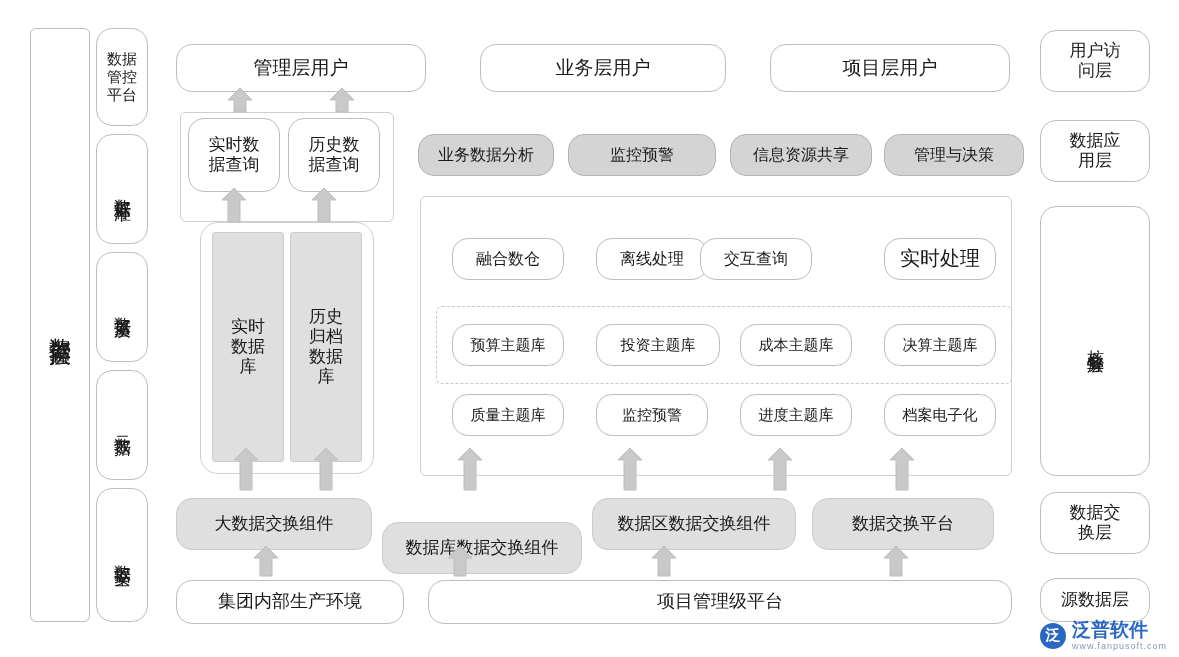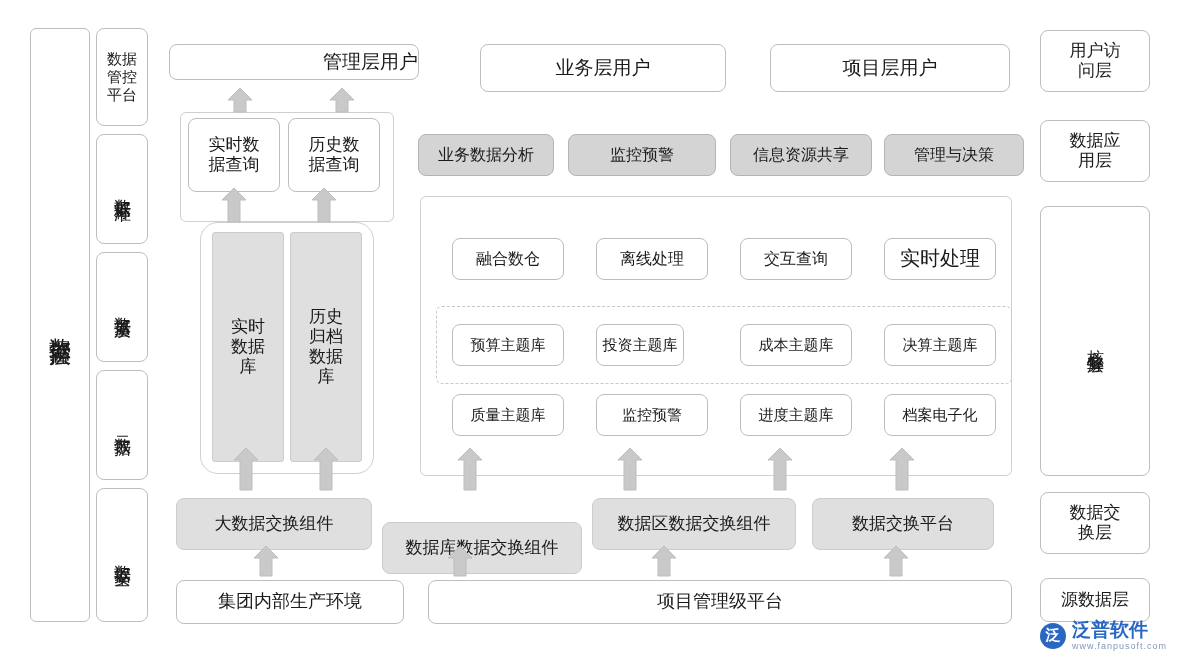--- a/index.html
+++ b/index.html
@@ -15,21 +15,21 @@
     position: relative;
     width: 1179px;
     height: 657px;
     overflow: hidden;
     background: #ffffff;
   }
   .box {
     position: absolute;
     box-sizing: border-box;
     border: 1px solid #bdbdbd;
-    border-radius: 8px;
+    border-radius: 16px;
     background: #ffffff;
     display: flex;
     align-items: center;
     justify-content: center;
     text-align: center;
     line-height: 1.18;
     color: #1a1a1a;
   }
   .grayfill {
     background: #d4d4d4;
@@ -132,21 +132,21 @@
   <div class="box" style="left:1040px; top:206px; width:110px; height:270px;">
     <span class="vert label-right">核心业务层</span>
   </div>
   <div class="box" style="left:1040px; top:492px; width:110px; height:62px;">
     <span class="label-right" style="display:block; width:52px;">数据交换层</span>
   </div>
   <div class="box" style="left:1040px; top:578px; width:110px; height:44px;">
     <span class="label-right">源数据层</span>
   </div>
 
-  <div class="box" style="left:169px; top:44px; width:250px; height:36px; font-size:19px;justify-content:flex-end;">
+  <div class="box" style="left:176px; top:44px; width:250px; height:48px; font-size:19px;">
     <span>管理层用户</span>
   </div>
   <div class="box" style="left:480px; top:44px; width:246px; height:48px; font-size:19px;">
     <span>业务层用户</span>
   </div>
   <div class="box" style="left:770px; top:44px; width:240px; height:48px; font-size:19px;">
     <span>项目层用户</span>
   </div>
 
   <div class="plainframe" style="position:absolute; left:180px; top:112px; width:212px; height:108px;"></div>
@@ -179,33 +179,33 @@
   </div>
 
   <div class="plainframe" style="position:absolute; left:420px; top:196px; width:590px; height:278px;"></div>
 
   <div class="box" style="left:452px; top:238px; width:112px; height:42px; font-size:16px;">
     <span>融合数仓</span>
   </div>
   <div class="box" style="left:596px; top:238px; width:112px; height:42px; font-size:16px;">
     <span>离线处理</span>
   </div>
-  <div class="box" style="left:740px; top:238px; width:112px; height:42px; font-size:16px;">
+  <div class="box" style="left:700px; top:238px; width:112px; height:42px; font-size:16px;">
     <span>交互查询</span>
   </div>
   <div class="box" style="left:884px; top:238px; width:112px; height:42px; font-size:20px;">
     <span>实时处理</span>
   </div>
 
   <div class="dashed" style="position:absolute; left:436px; top:306px; width:574px; height:76px;"></div>
 
   <div class="box" style="left:452px; top:324px; width:112px; height:42px; font-size:15px;">
     <span>预算主题库</span>
   </div>
-  <div class="box" style="left:596px; top:324px; width:88px; height:42px; font-size:15px;">
+  <div class="box" style="left:596px; top:324px; width:124px; height:42px; font-size:15px;">
     <span>投资主题库</span>
   </div>
   <div class="box" style="left:740px; top:324px; width:112px; height:42px; font-size:15px;">
     <span>成本主题库</span>
   </div>
   <div class="box" style="left:884px; top:324px; width:112px; height:42px; font-size:15px;">
     <span>决算主题库</span>
   </div>
 
   <div class="box" style="left:452px; top:394px; width:112px; height:42px; font-size:15px;">

